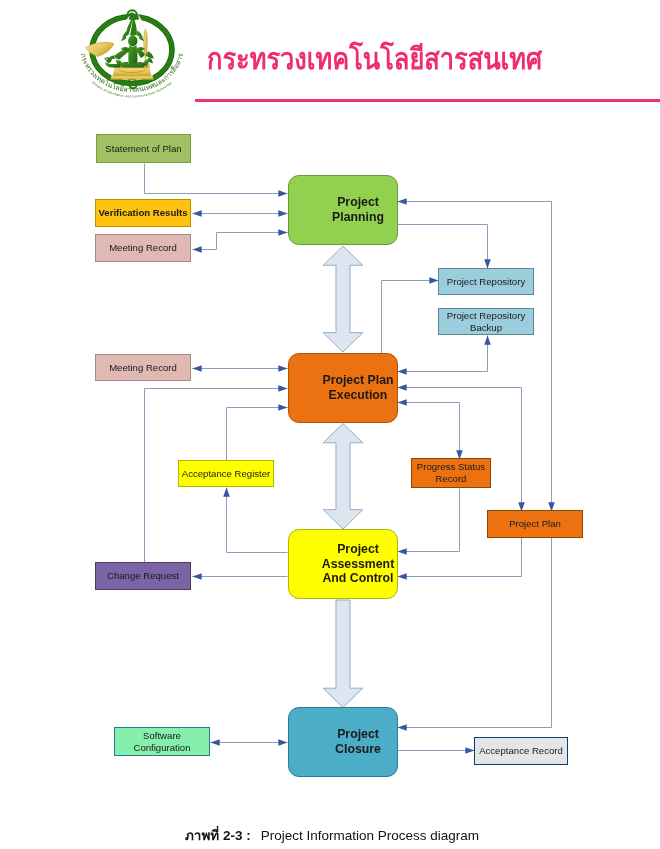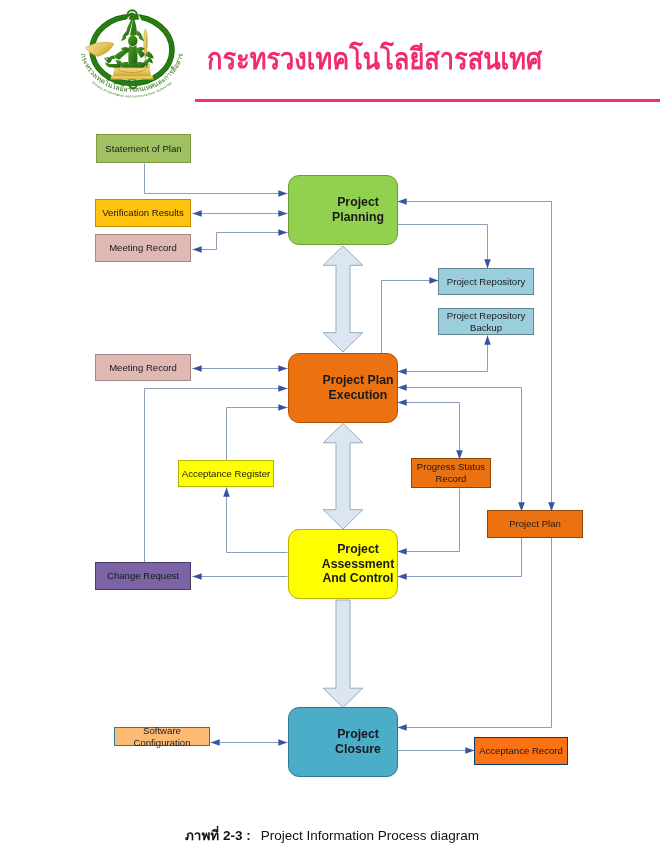--- a/index.html
+++ b/index.html
@@ -200,21 +200,21 @@
         <polygon points="210.5,624.5 219.7,621.2 219.7,627.8" fill="#36569e"></polygon>
         <path d="M397.5 632.5 L474.5 632.5" fill="none" stroke="#8d9fb8" stroke-width="1" stroke-opacity="1"></path>
         <polygon points="474.5,632.5 465.3,635.8 465.3,629.2" fill="#36569e"></polygon>
         <path d="M343 128 L362.8 147.3 L350 147.3 L350 214.7 L362.8 214.7 L343 234 L323.2 214.7 L336 214.7 L336 147.3 L323.2 147.3 Z" fill="#dce6f1" stroke="#9aabbf" stroke-width="1"></path>
         <path d="M343 305.5 L362.8 324.8 L350 324.8 L350 391.7 L362.8 391.7 L343 411 L323.2 391.7 L336 391.7 L336 324.8 L323.2 324.8 Z" fill="#dce6f1" stroke="#9aabbf" stroke-width="1"></path>
         <path d="M336 482 L350 482 L350 570.2 L362.8 570.2 L343 589.5 L323.2 570.2 L336 570.2 Z" fill="#dce6f1" stroke="#9aabbf" stroke-width="1"></path>
       </svg>
   <div class="node rect" style="left: 96px; top: 16px; width: 95px; height: 29px; background: rgb(160, 192, 100); border-color: rgb(125, 154, 63);">
         <span>Statement of Plan</span>
       </div>
-      <div class="node rect" style="left: 95px; top: 81px; width: 96px; height: 28px; background: rgb(255, 194, 14); border-color: rgb(192, 143, 0);">
+      <div class="node rect" style="left: 95px; top: 81px; width: 96px; height: 28px; background: rgb(255, 194, 14); border-color: rgb(192, 143, 0); font-weight: bold;">
         <span>Verification Results</span>
       </div>
       <div class="node rect" style="left: 95px; top: 116px; width: 96px; height: 28px; background: rgb(224, 185, 181); border-color: rgb(165, 138, 134);">
         <span>Meeting Record</span>
       </div>
       <div class="node proc" style="left: 288px; top: 57px; width: 110px; height: 70px; background: rgb(146, 208, 80); border-color: rgb(107, 155, 54);">
         <span>Project<br>Planning</span>
       </div>
       <div class="node rect" style="left: 438px; top: 150px; width: 96px; height: 27px; background: rgb(155, 206, 220); border-color: rgb(99, 132, 142);">
         <span>Project Repository</span>
@@ -239,24 +239,24 @@
       </div>
       <div class="node rect" style="left: 95px; top: 444px; width: 96px; height: 28px; background: rgb(123, 99, 165); border-color: rgb(75, 60, 102);">
         <span>Change Request</span>
       </div>
       <div class="node proc" style="left: 288px; top: 411px; width: 110px; height: 70px; background: rgb(255, 255, 0); border-color: rgb(179, 179, 0);">
         <span>Project<br>Assessment<br>And Control</span>
       </div>
       <div class="node proc" style="left: 288px; top: 589px; width: 110px; height: 70px; background: rgb(75, 173, 200); border-color: rgb(43, 122, 147);">
         <span>Project Closure</span>
       </div>
-      <div class="node rect" style="left: 114px; top: 609px; width: 96px; height: 19px; background: #fdba74; border-color: rgb(43, 122, 147);">
+      <div class="node rect" style="left: 114px; top: 609px; width: 96px; height: 29px; background: #86efac; border-color: rgb(43, 122, 147);">
         <span>Software<br>Configuration</span>
       </div>
-      <div class="node rect" style="left: 474px; top: 619px; width: 94px; height: 28px; background: #f97316; border-color: rgb(7, 63, 110);">
+      <div class="node rect" style="left: 474px; top: 619px; width: 94px; height: 28px; background: #e5e5e5; border-color: rgb(7, 63, 110);">
         <span>Acceptance Record</span>
       </div>
     </div>
 
   <div class="caption">
     <span class="th">ภาพที่ 2-3 :</span><span class="gap"></span><span>Project Information Process diagram</span>
   </div>
 
 </div>
 

